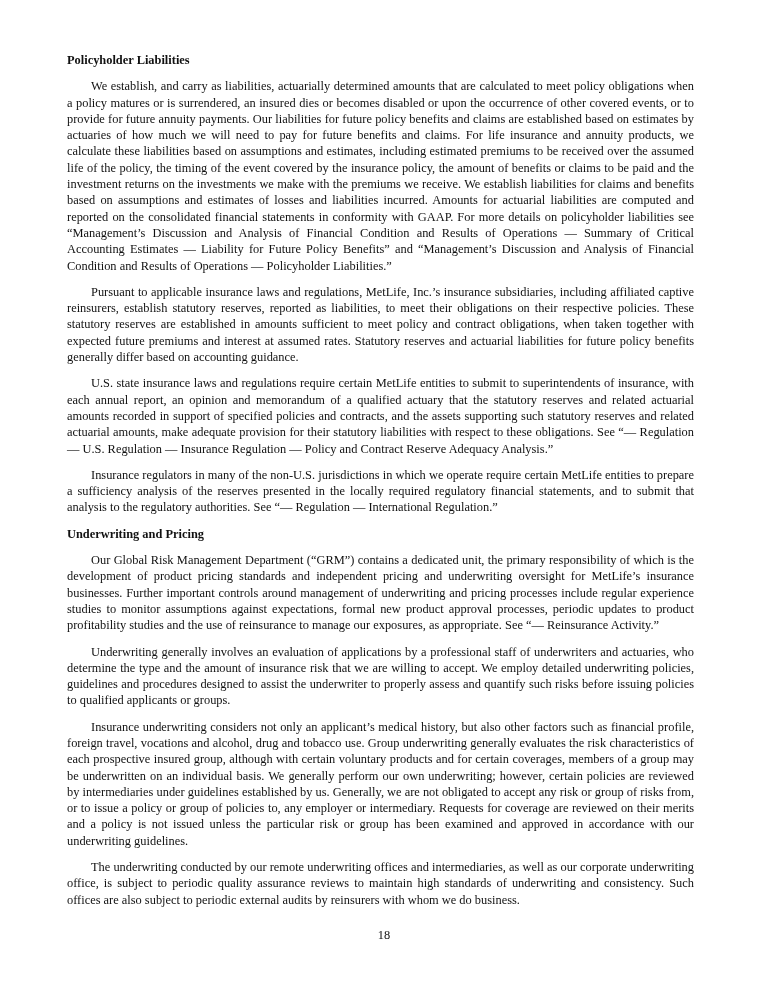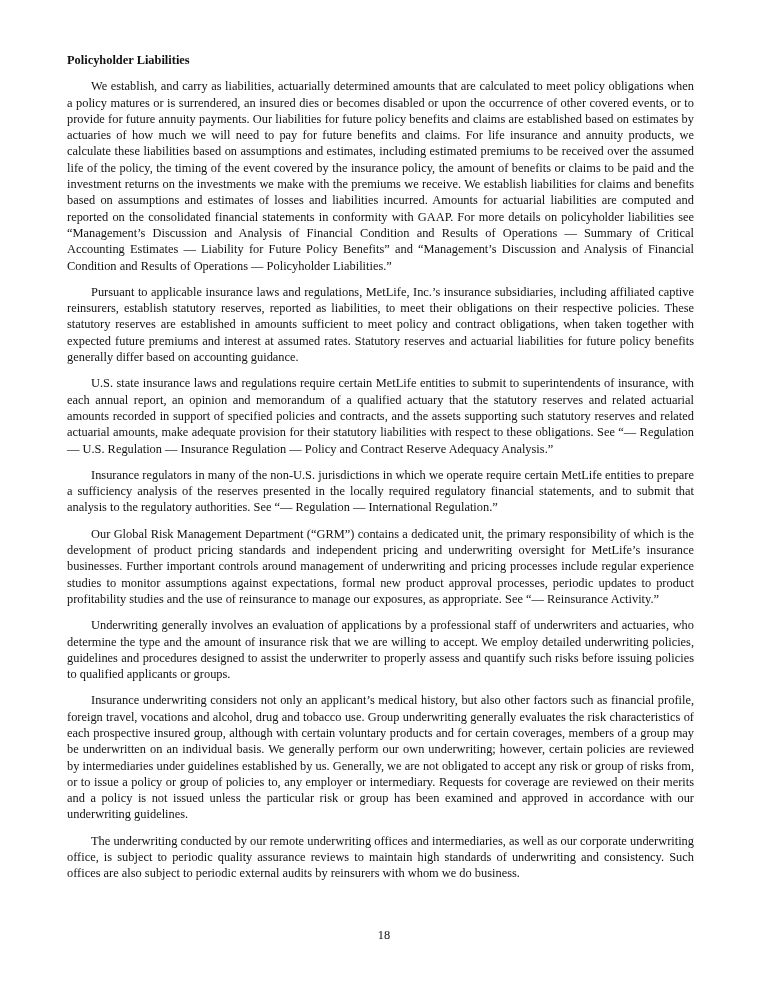--- a/index.html
+++ b/index.html
@@ -20,20 +20,21 @@
 </head>
 <body>
 
 <div class="page">
   <h2>Policyholder Liabilities</h2>
   <p>We establish, and carry as liabilities, actuarially determined amounts that are calculated to meet policy obligations when a policy matures or is surrendered, an insured dies or becomes disabled or upon the occurrence of other covered events, or to provide for future annuity payments. Our liabilities for future policy benefits and claims are established based on estimates by actuaries of how much we will need to pay for future benefits and claims. For life insurance and annuity products, we calculate these liabilities based on assumptions and estimates, including estimated premiums to be received over the assumed life of the policy, the timing of the event covered by the insurance policy, the amount of benefits or claims to be paid and the investment returns on the investments we make with the premiums we receive. We establish liabilities for claims and benefits based on assumptions and estimates of losses and liabilities incurred. Amounts for actuarial liabilities are computed and reported on the consolidated financial statements in conformity with GAAP. For more details on policyholder liabilities see “Management’s Discussion and Analysis of Financial Condition and Results of Operations — Summary of Critical Accounting Estimates — Liability for Future Policy Benefits” and “Management’s Discussion and Analysis of Financial Condition and Results of Operations — Policyholder Liabilities.”</p>
   <p>Pursuant to applicable insurance laws and regulations, MetLife, Inc.’s insurance subsidiaries, including affiliated captive reinsurers, establish statutory reserves, reported as liabilities, to meet their obligations on their respective policies. These statutory reserves are established in amounts sufficient to meet policy and contract obligations, when taken together with expected future premiums and interest at assumed rates. Statutory reserves and actuarial liabilities for future policy benefits generally differ based on accounting guidance.</p>
   <p>U.S. state insurance laws and regulations require certain MetLife entities to submit to superintendents of insurance, with each annual report, an opinion and memorandum of a qualified actuary that the statutory reserves and related actuarial amounts recorded in support of specified policies and contracts, and the assets supporting such statutory reserves and related actuarial amounts, make adequate provision for their statutory liabilities with respect to these obligations. See “— Regulation — U.S. Regulation — Insurance Regulation — Policy and Contract Reserve Adequacy Analysis.”</p>
   <p>Insurance regulators in many of the non-U.S. jurisdictions in which we operate require certain MetLife entities to prepare a sufficiency analysis of the reserves presented in the locally required regulatory financial statements, and to submit that analysis to the regulatory authorities. See “— Regulation — International Regulation.”</p>
 
+  <h2>Underwriting and Pricing</h2>
   <p>Our Global Risk Management Department (“GRM”) contains a dedicated unit, the primary responsibility of which is the development of product pricing standards and independent pricing and underwriting oversight for MetLife’s insurance businesses. Further important controls around management of underwriting and pricing processes include regular experience studies to monitor assumptions against expectations, formal new product approval processes, periodic updates to product profitability studies and the use of reinsurance to manage our exposures, as appropriate. See “— Reinsurance Activity.”</p>
 
   <p>Underwriting generally involves an evaluation of applications by a professional staff of underwriters and actuaries, who determine the type and the amount of insurance risk that we are willing to accept. We employ detailed underwriting policies, guidelines and procedures designed to assist the underwriter to properly assess and quantify such risks before issuing policies to qualified applicants or groups.</p>
   <p>Insurance underwriting considers not only an applicant’s medical history, but also other factors such as financial profile, foreign travel, vocations and alcohol, drug and tobacco use. Group underwriting generally evaluates the risk characteristics of each prospective insured group, although with certain voluntary products and for certain coverages, members of a group may be underwritten on an individual basis. We generally perform our own underwriting; however, certain policies are reviewed by intermediaries under guidelines established by us. Generally, we are not obligated to accept any risk or group of risks from, or to issue a policy or group of policies to, any employer or intermediary. Requests for coverage are reviewed on their merits and a policy is not issued unless the particular risk or group has been examined and approved in accordance with our underwriting guidelines.</p>
   <p>The underwriting conducted by our remote underwriting offices and intermediaries, as well as our corporate underwriting office, is subject to periodic quality assurance reviews to maintain high standards of underwriting and consistency. Such offices are also subject to periodic external audits by reinsurers with whom we do business.</p>
 </div>
 
 <div class="footer">18</div>
 
 </body></html>

